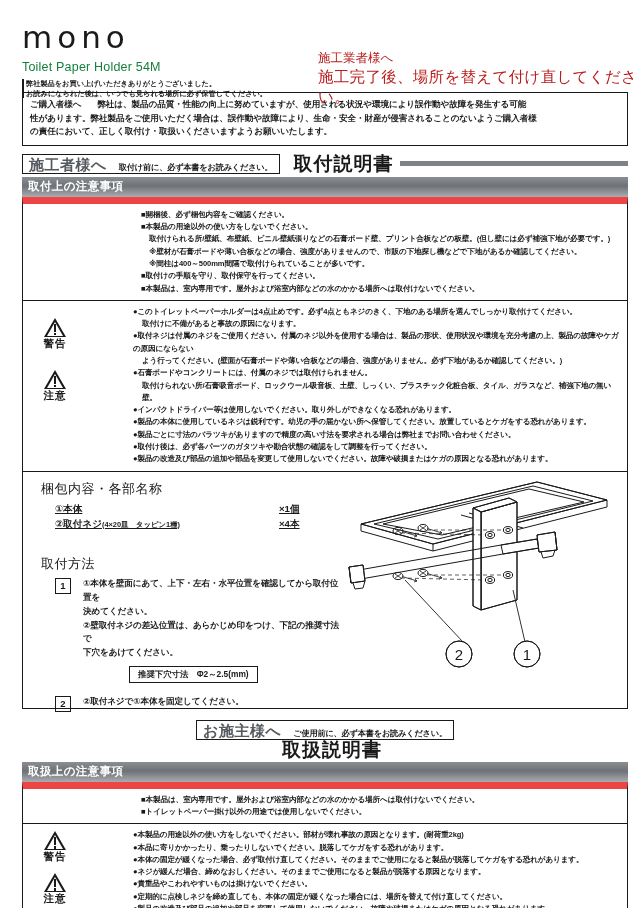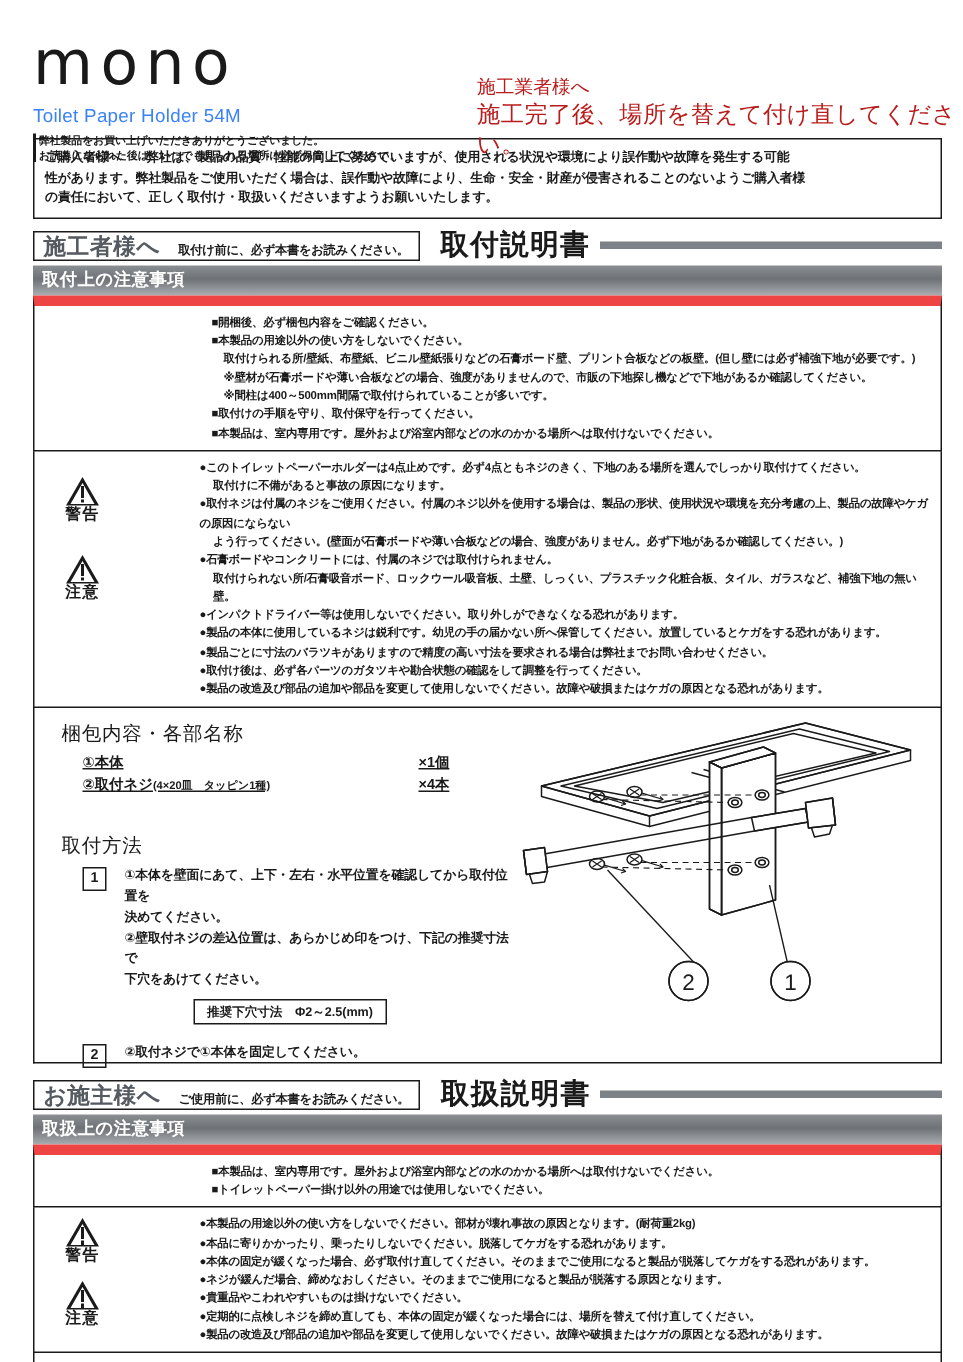--- a/index.html
+++ b/index.html
@@ -24,32 +24,32 @@
   }
 
   
   .header {
     position: relative;
     padding: 22px 14px 0 22px;
     height: 92px;
     box-sizing: border-box;
   }
   .brand-logo {
-    font-size: 41px;
+    font-size: 31px;
     letter-spacing: 5px;
     font-weight: 400;
     line-height: 1;
     color: #1a1a1a;
     font-family: "DejaVu Sans", sans-serif;
   }
   .product-name {
     font-size: 12.5px;
     margin-top: 7px;
     letter-spacing: 0.2px;
-    color: #3b82f6;
+    color: #15803d;
   }
   .thanks {
     margin-top: 5px;
     font-size: 7.2px;
     line-height: 1.35;
     font-weight: bold;
     color: #1a1a1a;
     border-left: 2px solid #1a1a1a;
     padding-left: 2px;
     display: inline-block;
@@ -511,21 +511,21 @@
           <circle cx="118" cy="182" r="13"></circle>
           <circle cx="186" cy="182" r="13" fill="#ffffff"></circle>
           <circle cx="186" cy="182" r="13"></circle>
         </g>
         <text x="118" y="188" font-size="15" font-family="Liberation Sans, sans-serif" text-anchor="middle" fill="#1a1a1a">2</text>
         <text x="186" y="188" font-size="15" font-family="Liberation Sans, sans-serif" text-anchor="middle" fill="#1a1a1a">1</text>
       </svg>
     </div>
   </div>
 
-  <div class="title-row" style="margin-top:11px;">
+  <div class="title-row" style="margin-top:11px;flex-direction:column;">
     <div class="audience-box">
       <span class="audience-label">お施主様へ</span>
       <span class="audience-sub">ご使用前に、必ず本書をお読みください。</span>
     </div>
     <div class="doc-title">取扱説明書</div>
     <div class="title-rule"></div>
   </div>
 
   <div class="bar">取扱上の注意事項</div>
 

